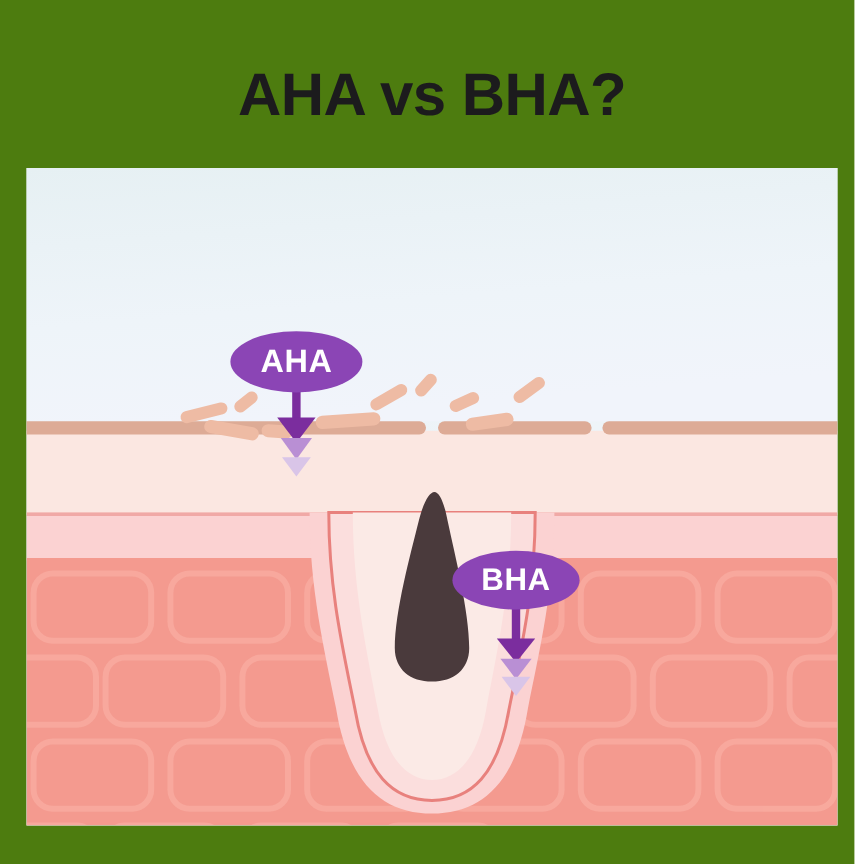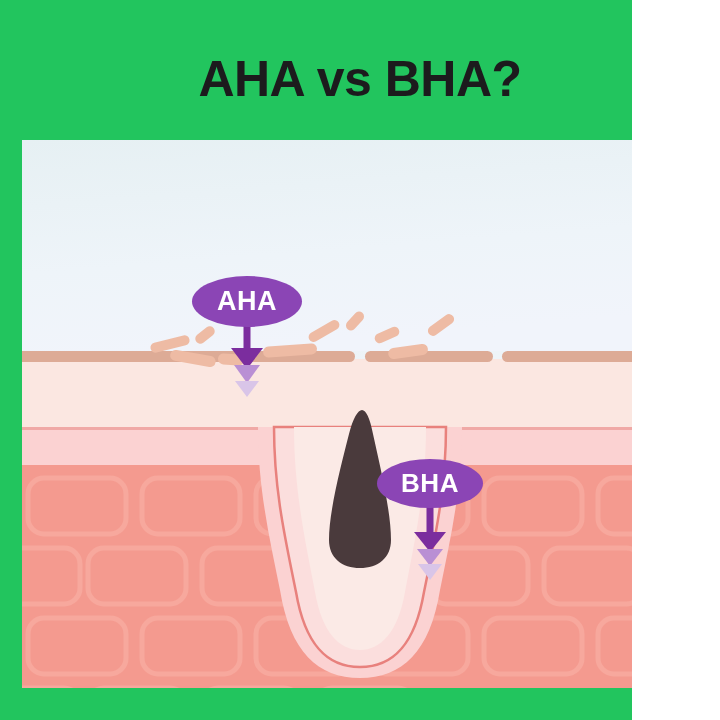--- a/index.html
+++ b/index.html
@@ -8,23 +8,23 @@
     background: #ffffff;
   }
   body {
     width: 720px;
     height: 720px;
     font-family: "Liberation Sans", sans-serif;
     overflow: hidden;
   }
   #canvas {
     position: relative;
-    width: 632px;
+    width: 712px;
     height: 720px;
-    background: #22c55e;
+    background: #4d7c0f;
     overflow: hidden;
   }
   #title {
     position: absolute;
     left: 0;
     top: 50px;
     width: 720px;
     text-align: center;
     font-size: 50px;
     font-weight: bold;

